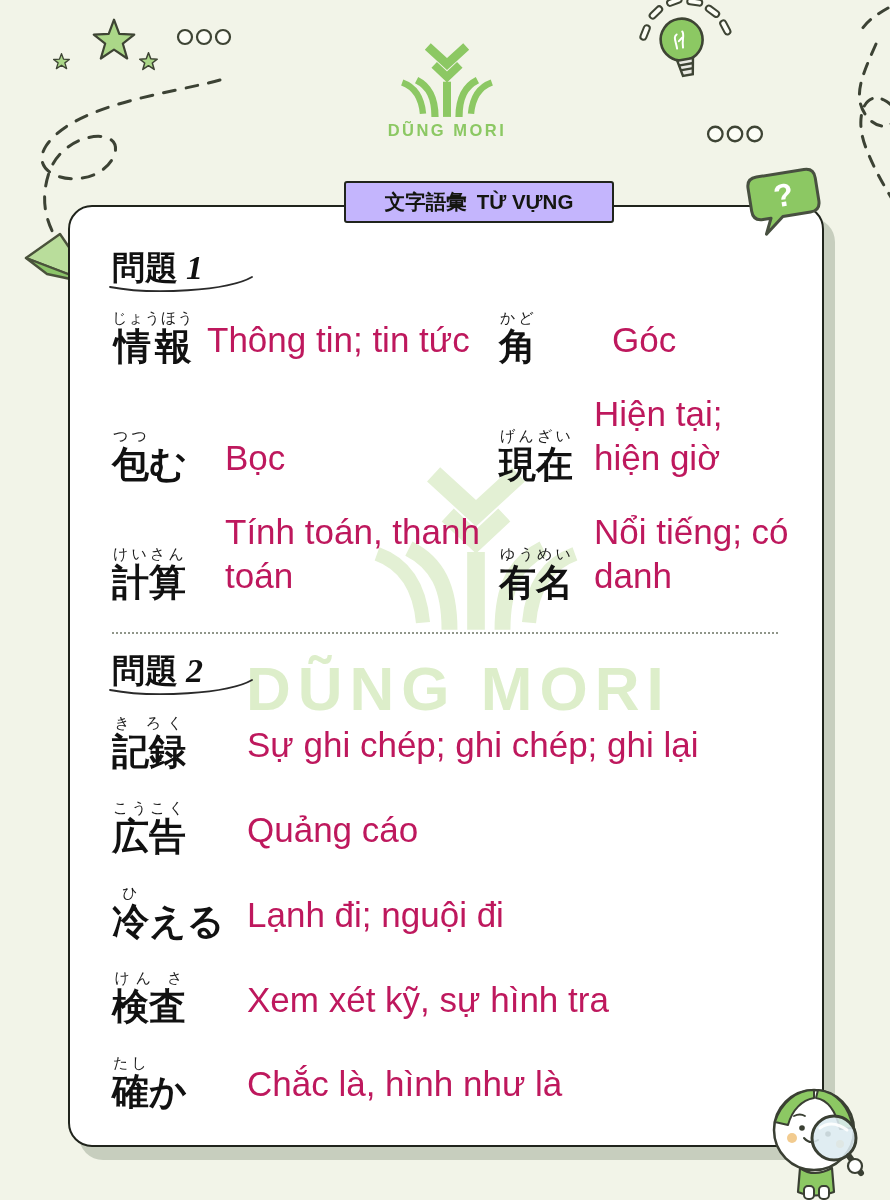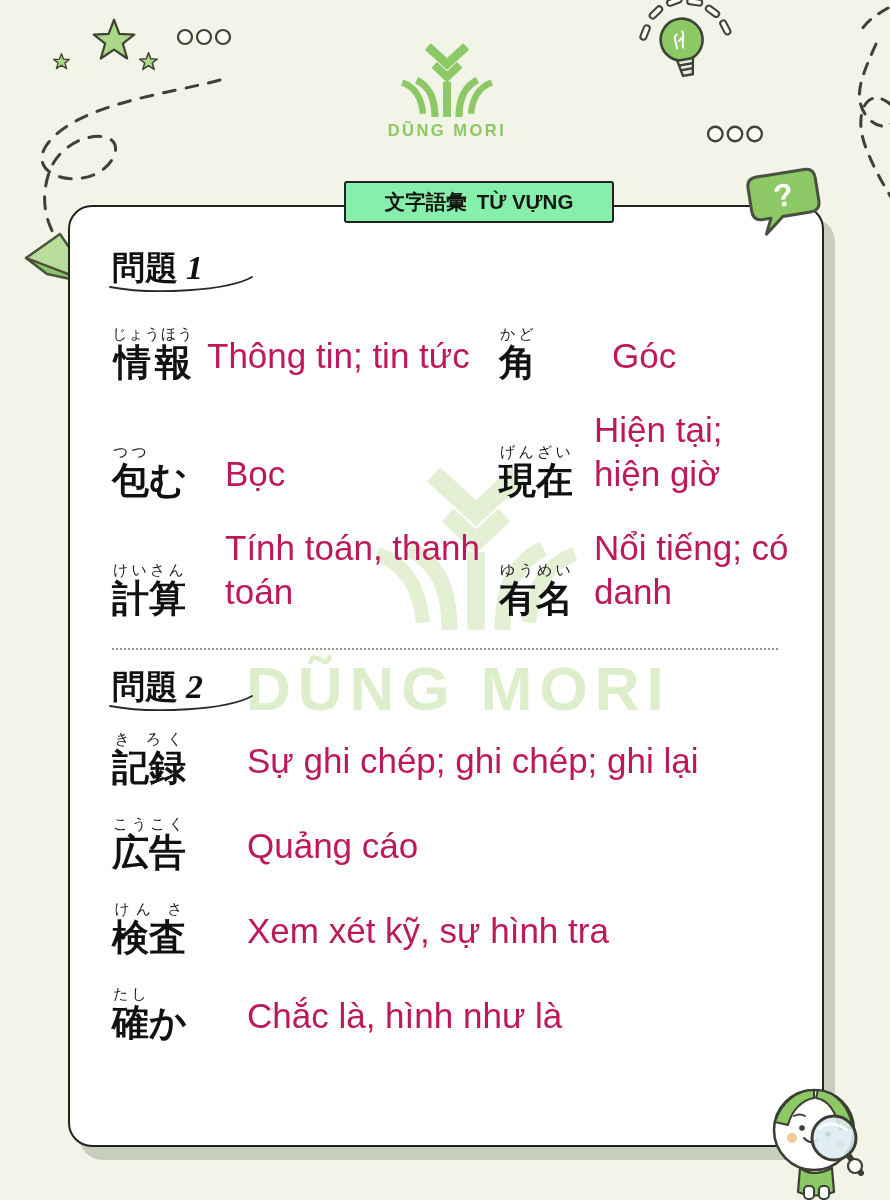--- a/index.html
+++ b/index.html
@@ -13,21 +13,21 @@
   svg{display:block;}
 
   
   .logo-top{left:376px;top:40px;width:142px;text-align:center;}
   .logo-top .tree{margin:0 auto;color:#8cc863;}
   .brand-text{margin-top:4px;font-size:16.5px;font-weight:bold;letter-spacing:2.5px;color:#8cc863;}
 
   
   .badge{
     left:344px;top:181px;width:266px;height:38px;z-index:6;
-    background:#86efac;border:2.4px solid #20241c;border-radius:3px;
+    background:#c4b5fd;border:2.4px solid #20241c;border-radius:3px;
     display:flex;align-items:center;justify-content:center;gap:10px;
     font-size:20.5px;font-weight:bold;color:#141610;
   }
 
   
   .card{
     left:68px;top:205px;width:756px;height:942px;box-sizing:border-box;
     background:#ffffff;border:2.5px solid #20241c;border-radius:24px;
     box-shadow:11px 13px 0 #c7cebe;
     z-index:2;
@@ -37,21 +37,21 @@
   .wm-text{
     position:absolute;left:176px;top:446px;
     font-size:62px;font-weight:bold;letter-spacing:7px;color:#ddeeca;white-space:nowrap;
   }
   .card-content{position:relative;z-index:1;padding:44px 30px 0 42px;}
 
   .q-heading{position:relative;display:inline-block;font-size:33px;font-weight:900;line-height:1;color:#111;margin-bottom:14px;font-family:Liberation Serif, serif;}
   .q-heading .q-num{font-style:italic;margin-left:8px;font-size:34px;}
   .q-heading svg{position:absolute;left:-6px;bottom:-9px;}
 
-  .vocab-grid{display:grid;grid-template-columns:387px 1fr;margin-top:26px;}
+  .vocab-grid{display:grid;grid-template-columns:387px 1fr;margin-top:10px;}
   .entry{display:flex;align-items:flex-end;margin-bottom:25px;}
   .term{display:inline-block;font-size:37px;font-weight:bold;line-height:1.05;white-space:nowrap;color:#111;}
   .col-l .term{min-width:95px;}
   .col-r .term{min-width:113px;}
   .p2 .term{min-width:135px;}
   ruby rt{font-size:15px;font-weight:500;letter-spacing:1px;padding-bottom:3px;color:#1c1c1c;}
   .meaning{font-size:35px;line-height:1.26;padding-bottom:5px;color:#be185d;}
 
   .divider{border:none;border-top:2px dotted #8f95833;border-top:2px dotted #90968a;margin:4px 14px 20px 0;}
 
@@ -203,20 +203,24 @@
     </div>
 
     <div class="p2-list p2">
       <div class="entry">
         <span class="term"><ruby><span>記録</span><rt>き ろく</rt></ruby><span class="okuri"></span></span>
         <span class="meaning">Sự ghi chép; ghi chép; ghi lại</span>
       </div>
       <div class="entry">
         <span class="term"><ruby><span>広告</span><rt>こうこく</rt></ruby><span class="okuri"></span></span>
         <span class="meaning">Quảng cáo</span>
+      </div>
+      <div class="entry">
+        <span class="term"><ruby><span>冷</span><rt>ひ</rt></ruby><span class="okuri">える</span></span>
+        <span class="meaning">Lạnh đi; nguội đi</span>
       </div>
       <div class="entry">
         <span class="term"><ruby><span>検査</span><rt>けん さ</rt></ruby><span class="okuri"></span></span>
         <span class="meaning">Xem xét kỹ, sự hình tra</span>
       </div>
       <div class="entry">
         <span class="term"><ruby><span>確</span><rt>たし</rt></ruby><span class="okuri">か</span></span>
         <span class="meaning">Chắc là, hình như là</span>
       </div>
     </div>

